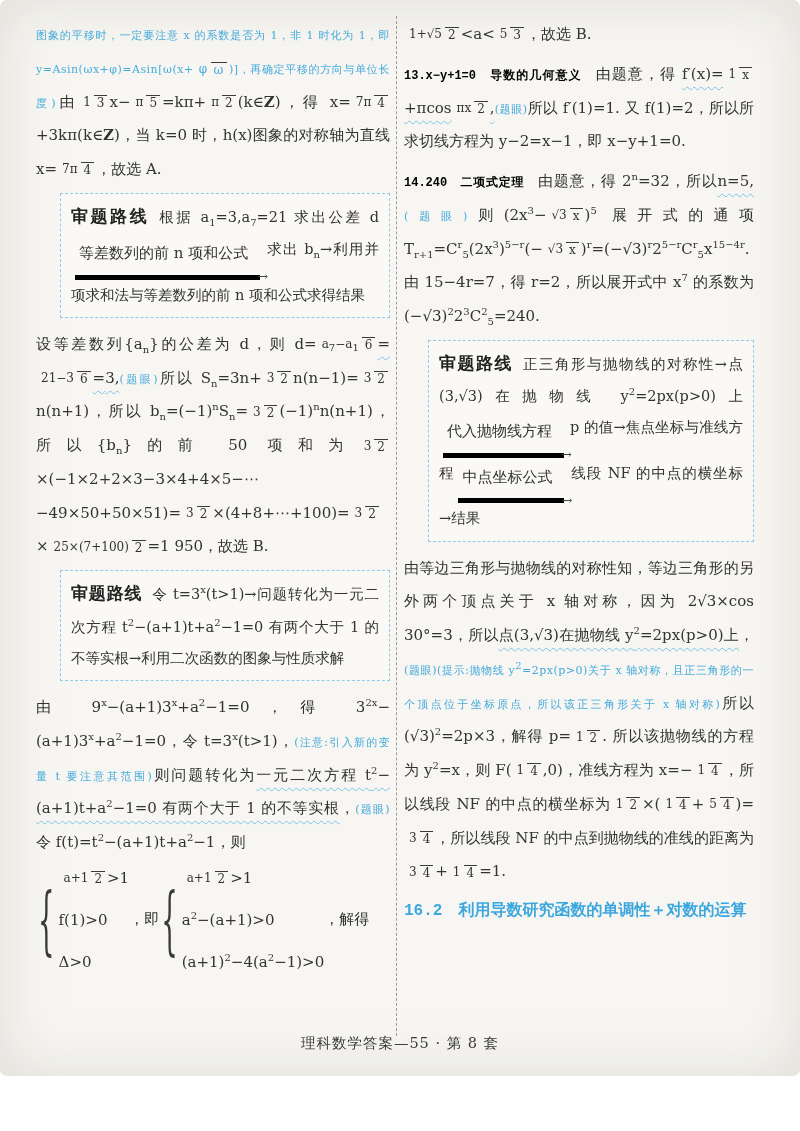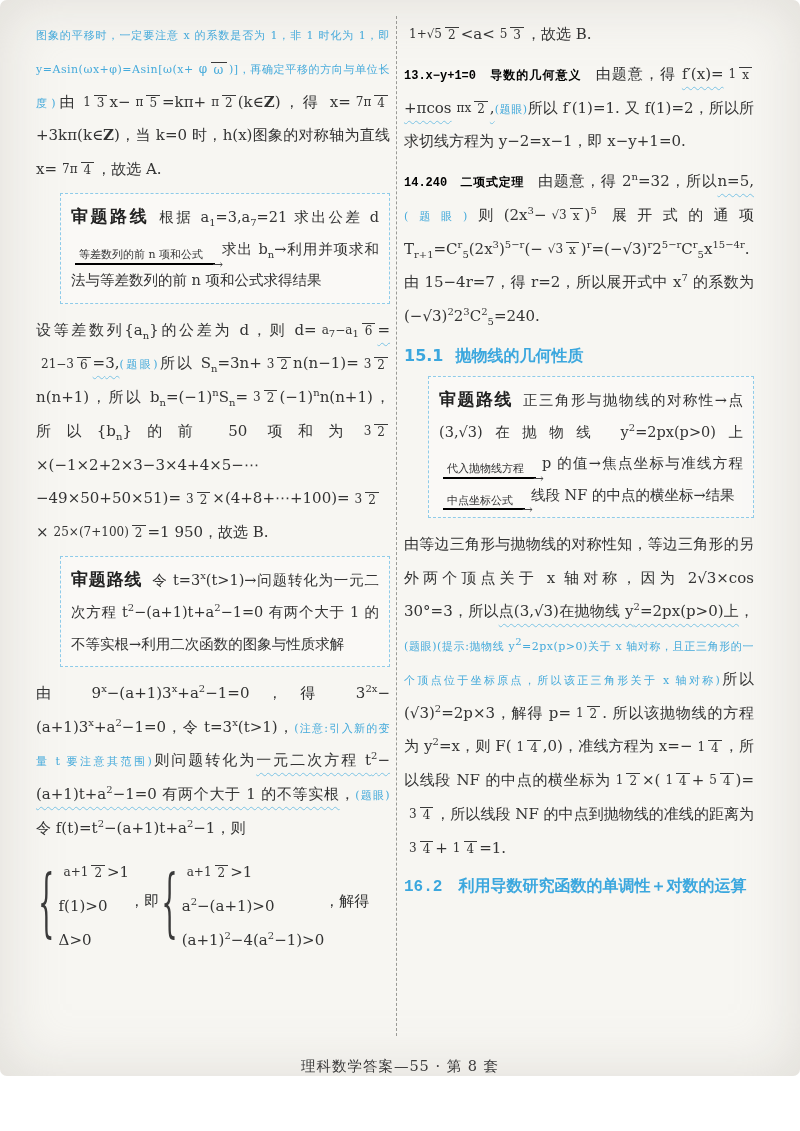--- a/index.html
+++ b/index.html
@@ -42,35 +42,35 @@
     border:1px dashed #8ecbe9;background:rgba(255,255,255,.35);
     margin:2px 0 10px 24px;padding:4px 10px 6px 10px;
     font-size:14.5px;line-height:2.15;text-align:justify;
   }
   .route-box .box-label{
     font-family:"DejaVu Sans","Liberation Sans",sans-serif;
     font-weight:bold;color:#222;margin-right:10px;font-size:17px;
   }
   .arrow-label{
     display:inline-block;position:relative;vertical-align:-4px;
-    margin:0 6px 0 4px;padding:0 12px 0 4px;
-    font-size:11px;line-height:1.3;color:#333;
-    border-bottom:2px solid #000000;
+    margin:0 6px 0 4px;padding:0 12px 11px 4px;
+    font-size:15px;line-height:1.3;color:#333;
+    border-bottom:5px solid #000000;
   }
   .arrow-label::after{
     content:"→";position:absolute;right:-8px;bottom:-11px;font-size:13px;color:#444;
   }
   .cases-row{display:flex;align-items:center;margin:6px 0 0 0;font-size:15px;}
-  .cases{display:inline-flex;flex-direction:column;gap:10px;line-height:1.6;margin-top:8px;}
+  .cases{display:inline-flex;flex-direction:column;gap:18px;line-height:1.6;}
   .brace{
     display:inline-block;transform:scaleY(2.9);transform-origin:center;
     font-size:26px;font-weight:300;color:#3a3a3a;margin:0 4px 0 2px;
   }
   .footer{
-    position:absolute;bottom:0;left:0;width:100%;text-align:center;
+    position:absolute;bottom:23px;left:0;width:100%;text-align:center;
     font-size:14.5px;color:#3a3a3a;letter-spacing:1px;
   }
 </style>
 </head>
 <body>
 
 <div class="page">
 
   <div class="divider"></div>
 
@@ -177,21 +177,20 @@
             </span>,</span><span class="blue-note">(题眼)</span>所以 f′(1)=1. 又 f(1)=2，所以所求切线方程为 y−2=x−1，即 x−y+1=0.</span></p>
 
     <p class="para"><span class="sec-inline">14.240　二项式定理</span><span>由题意，得 2<sup>n</sup>=32，所以<span class="wavy">n=5,</span><span class="blue-note">(题眼)</span>则(2x<sup>3</sup>−<span class="frac">
             <span class="num">√3</span>
             <span class="den">x</span>
           </span>)<sup>5</sup> 展开式的通项 T<sub>r+1</sub>=C<sup>r</sup><sub>5</sub>(2x<sup>3</sup>)<sup>5−r</sup>(−<span class="frac">
             <span class="num">√3</span>
             <span class="den">x</span>
           </span>)<sup>r</sup>=(−√3)<sup>r</sup>2<sup>5−r</sup>C<sup>r</sup><sub>5</sub>x<sup>15−4r</sup>. 由 15−4r=7，得 r=2，所以展开式中 x<sup>7</sup> 的系数为(−√3)<sup>2</sup>2<sup>3</sup>C<sup>2</sup><sub>5</sub>=240.</span></p>
 
-    <h3 class="sec-head"><span class="sec-num">15.1</span><span>抛物线的几何性质</span></h3>
 
     <div class="route-box"><span class="box-label">审题路线</span><span>正三角形与抛物线的对称性→点(3,√3)在抛物线 y<sup>2</sup>=2px(p&gt;0)上<span class="arrow-label">代入抛物线方程</span>p 的值→焦点坐标与准线方程<span class="arrow-label">中点坐标公式</span>线段 NF 的中点的横坐标→结果</span></div>
 
     <p class="para">由等边三角形与抛物线的对称性知，等边三角形的另外两个顶点关于 x 轴对称，因为 2√3×cos 30°=3，所以<span class="wavy">点(3,√3)在抛物线 y<sup>2</sup>=2px(p&gt;0)上</span>，<span class="blue-note">(题眼)(提示:抛物线 y<sup>2</sup>=2px(p&gt;0)关于 x 轴对称，且正三角形的一个顶点位于坐标原点，所以该正三角形关于 x 轴对称)</span>所以(√3)<sup>2</sup>=2p×3，解得 p=<span class="frac">
           <span class="num">1</span>
           <span class="den">2</span>
         </span>. 所以该抛物线的方程为 y<sup>2</sup>=x，则 F(<span class="frac">
           <span class="num">1</span>
           <span class="den">4</span>
         </span>,0)，准线方程为 x=−<span class="frac">

